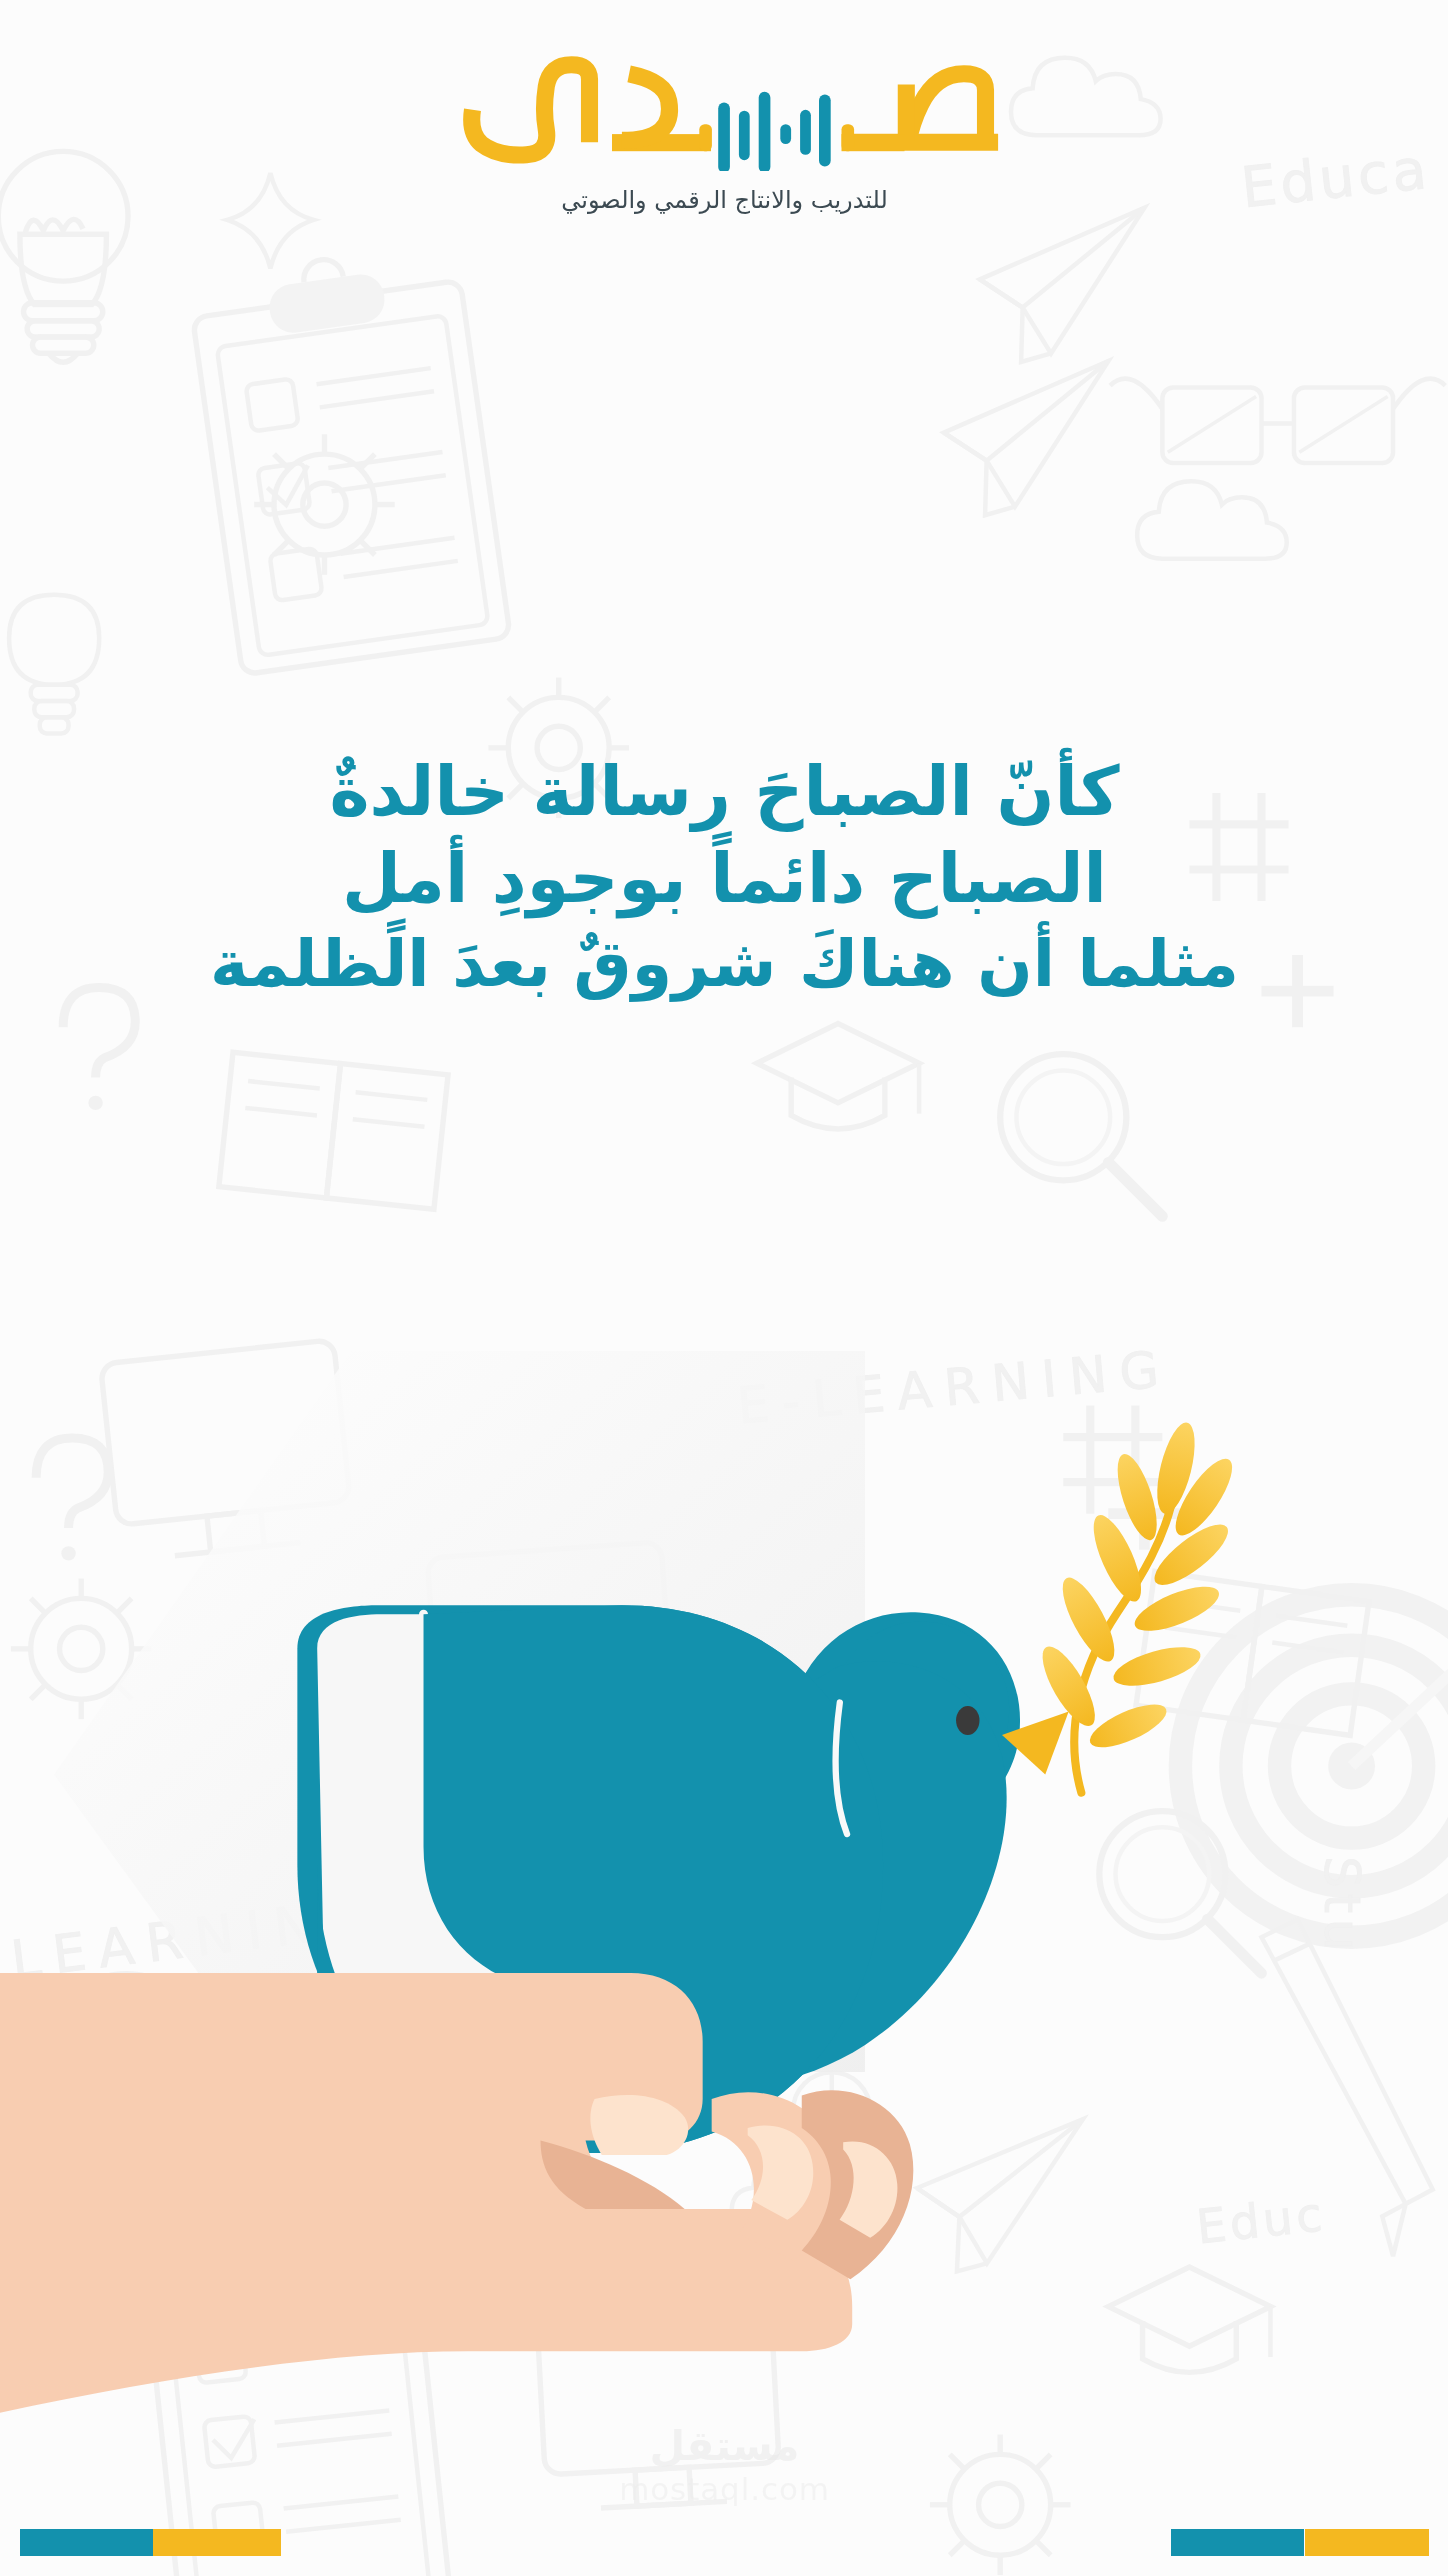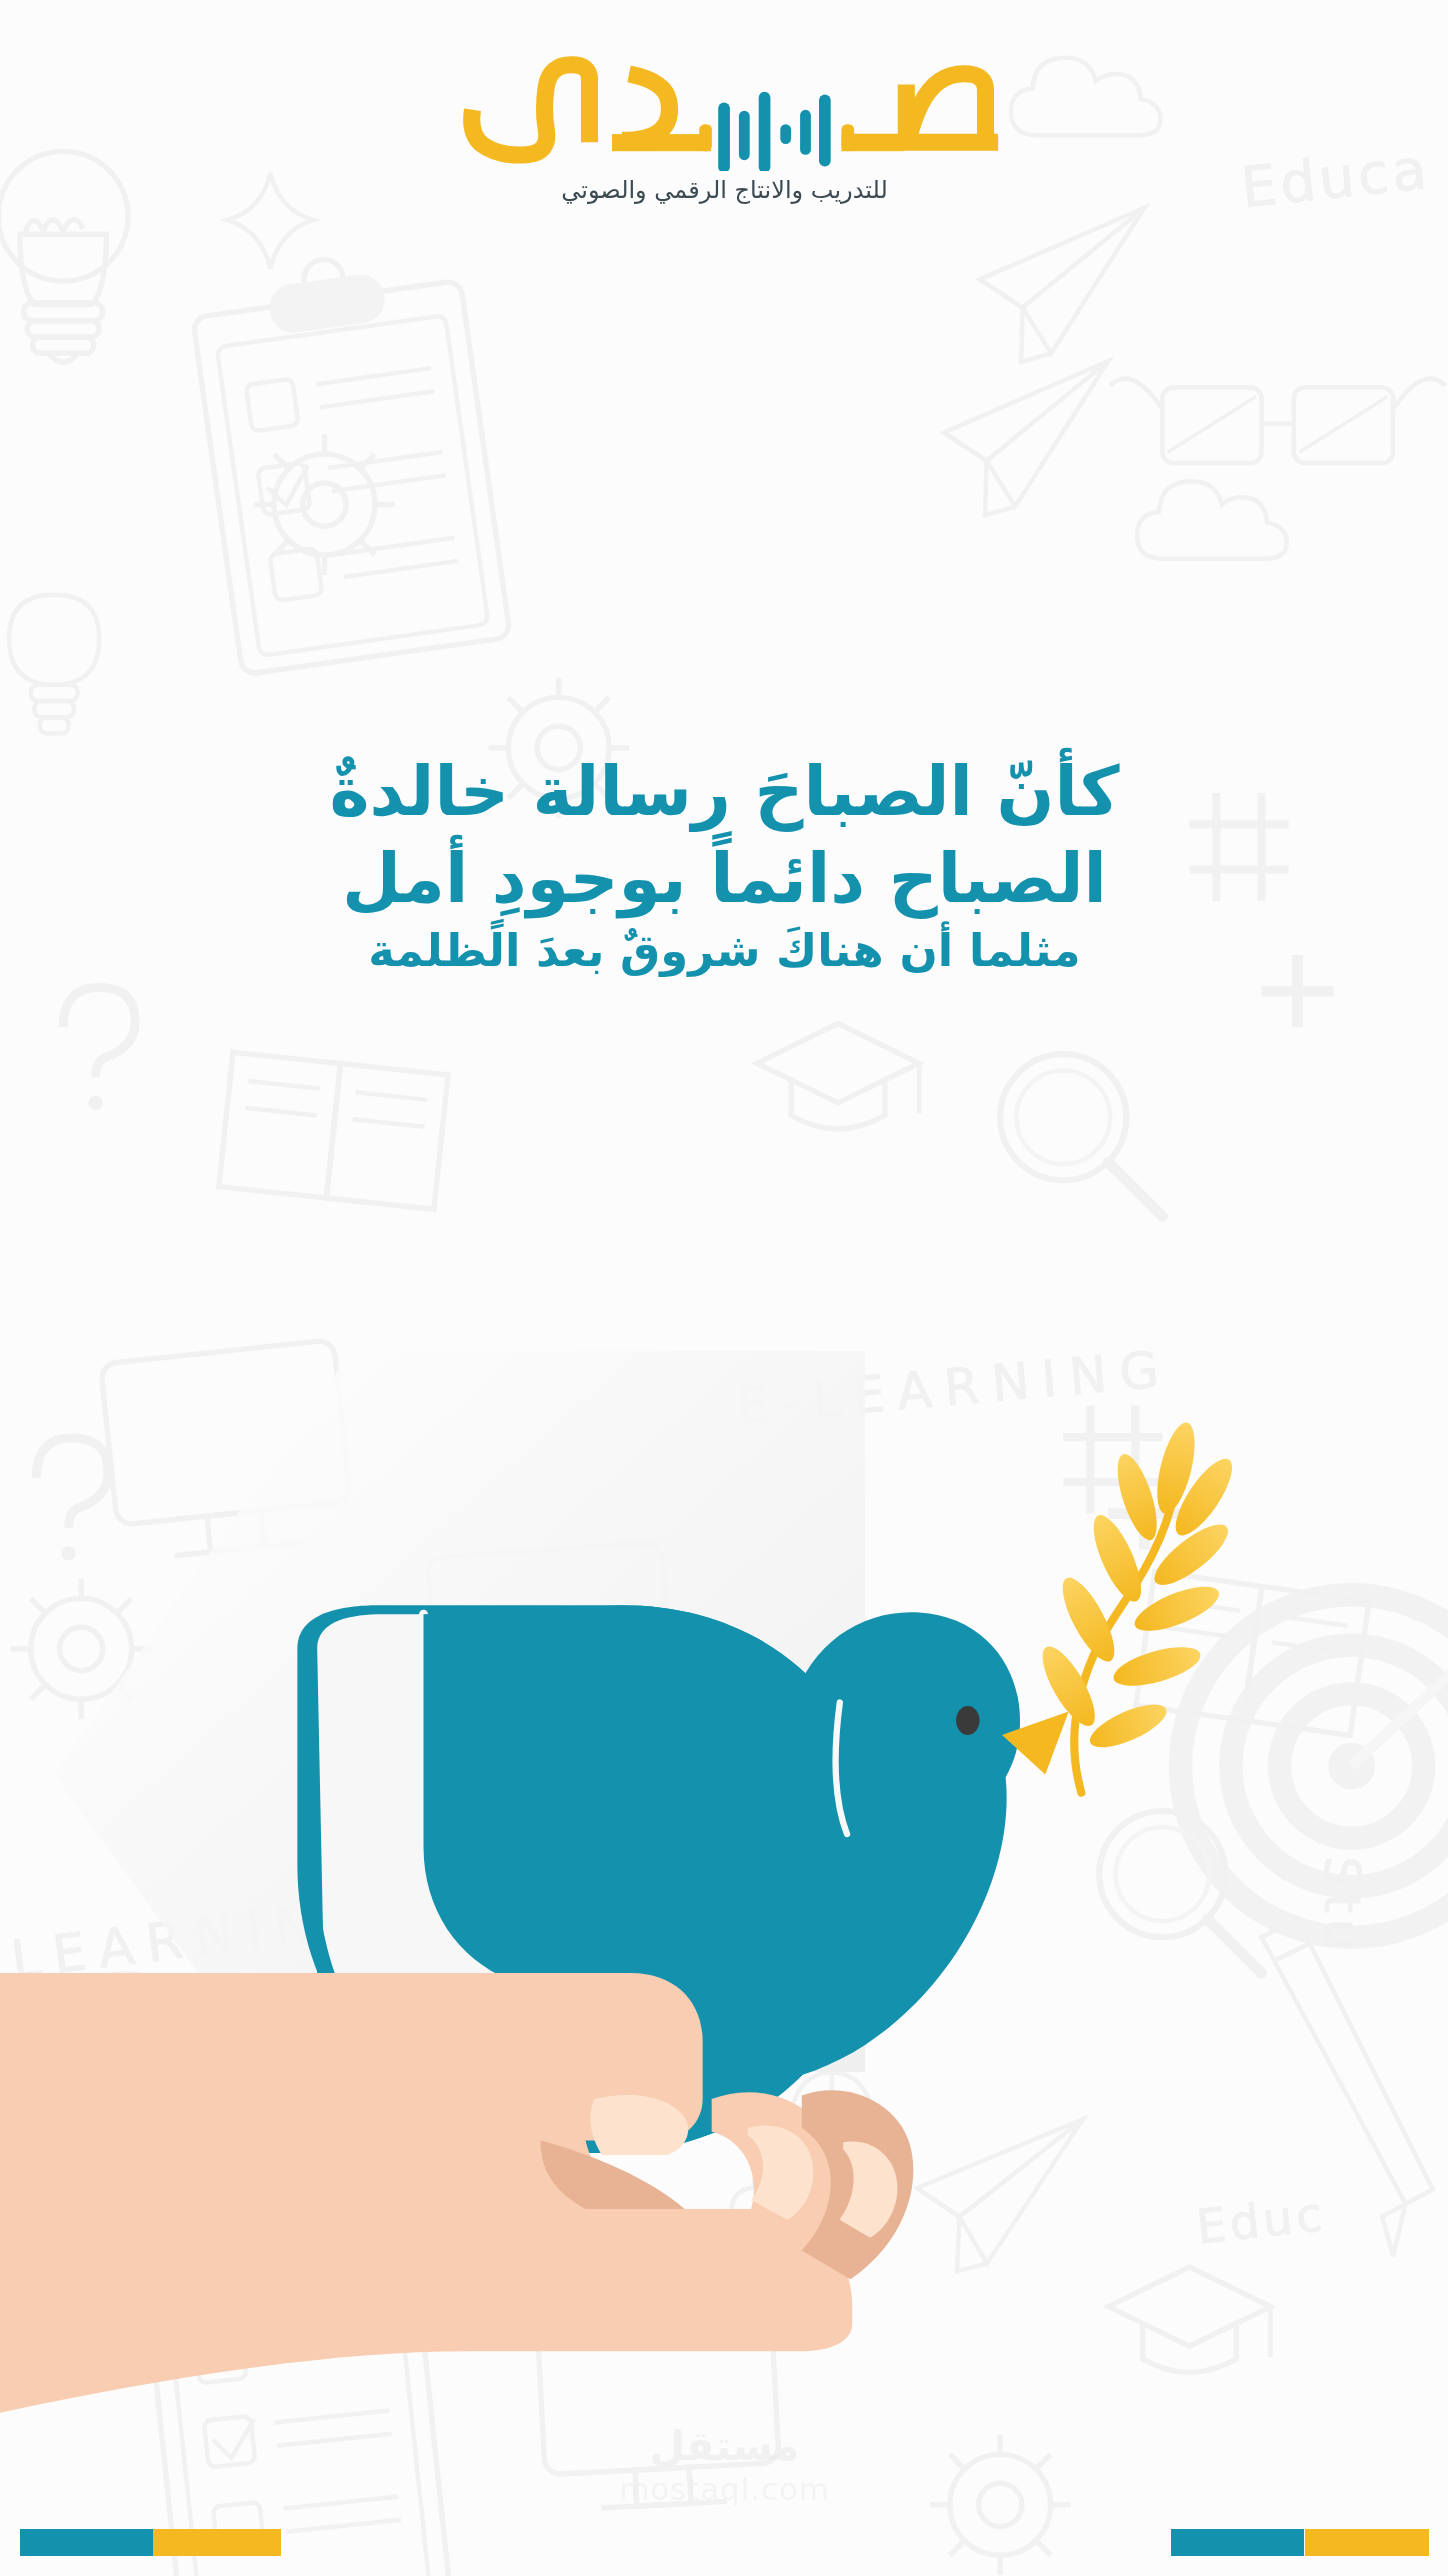--- a/index.html
+++ b/index.html
@@ -35,21 +35,21 @@
 
   
   .logo-block{
     position:absolute;
     left:0;right:0;top:54px;
     text-align:center;
     z-index:5;
   }
   .logo-mark{display:block;margin:0 auto;}
   .logo-tagline{
-    margin-top:5px;
+    margin-top:15px;
     font-size:24px;
     color:#3c4a52;
     letter-spacing:0.3px;
     direction:rtl;
     font-family:"DejaVu Sans","Liberation Sans",sans-serif;
   }
 
   
   .headline{
     position:absolute;
@@ -58,21 +58,21 @@
     direction:rtl;
     text-align:center;
     color:#1391ad;
     font-weight:bold;
     font-size:68px;
     line-height:1.28;
     padding:0 36px;
     font-family:"DejaVu Sans","Liberation Sans",sans-serif;
   }
   .headline .ln{display:block;white-space:nowrap;}
-  .headline .ln3{font-size:45px;}
+  .headline .ln3{font-size:65px;}
 
   
   .illustration{
     position:absolute;
     left:0;top:1288px;
     width:1449px;height:901px;
     z-index:4;
     pointer-events:none;
   }
   .hand-layer{

